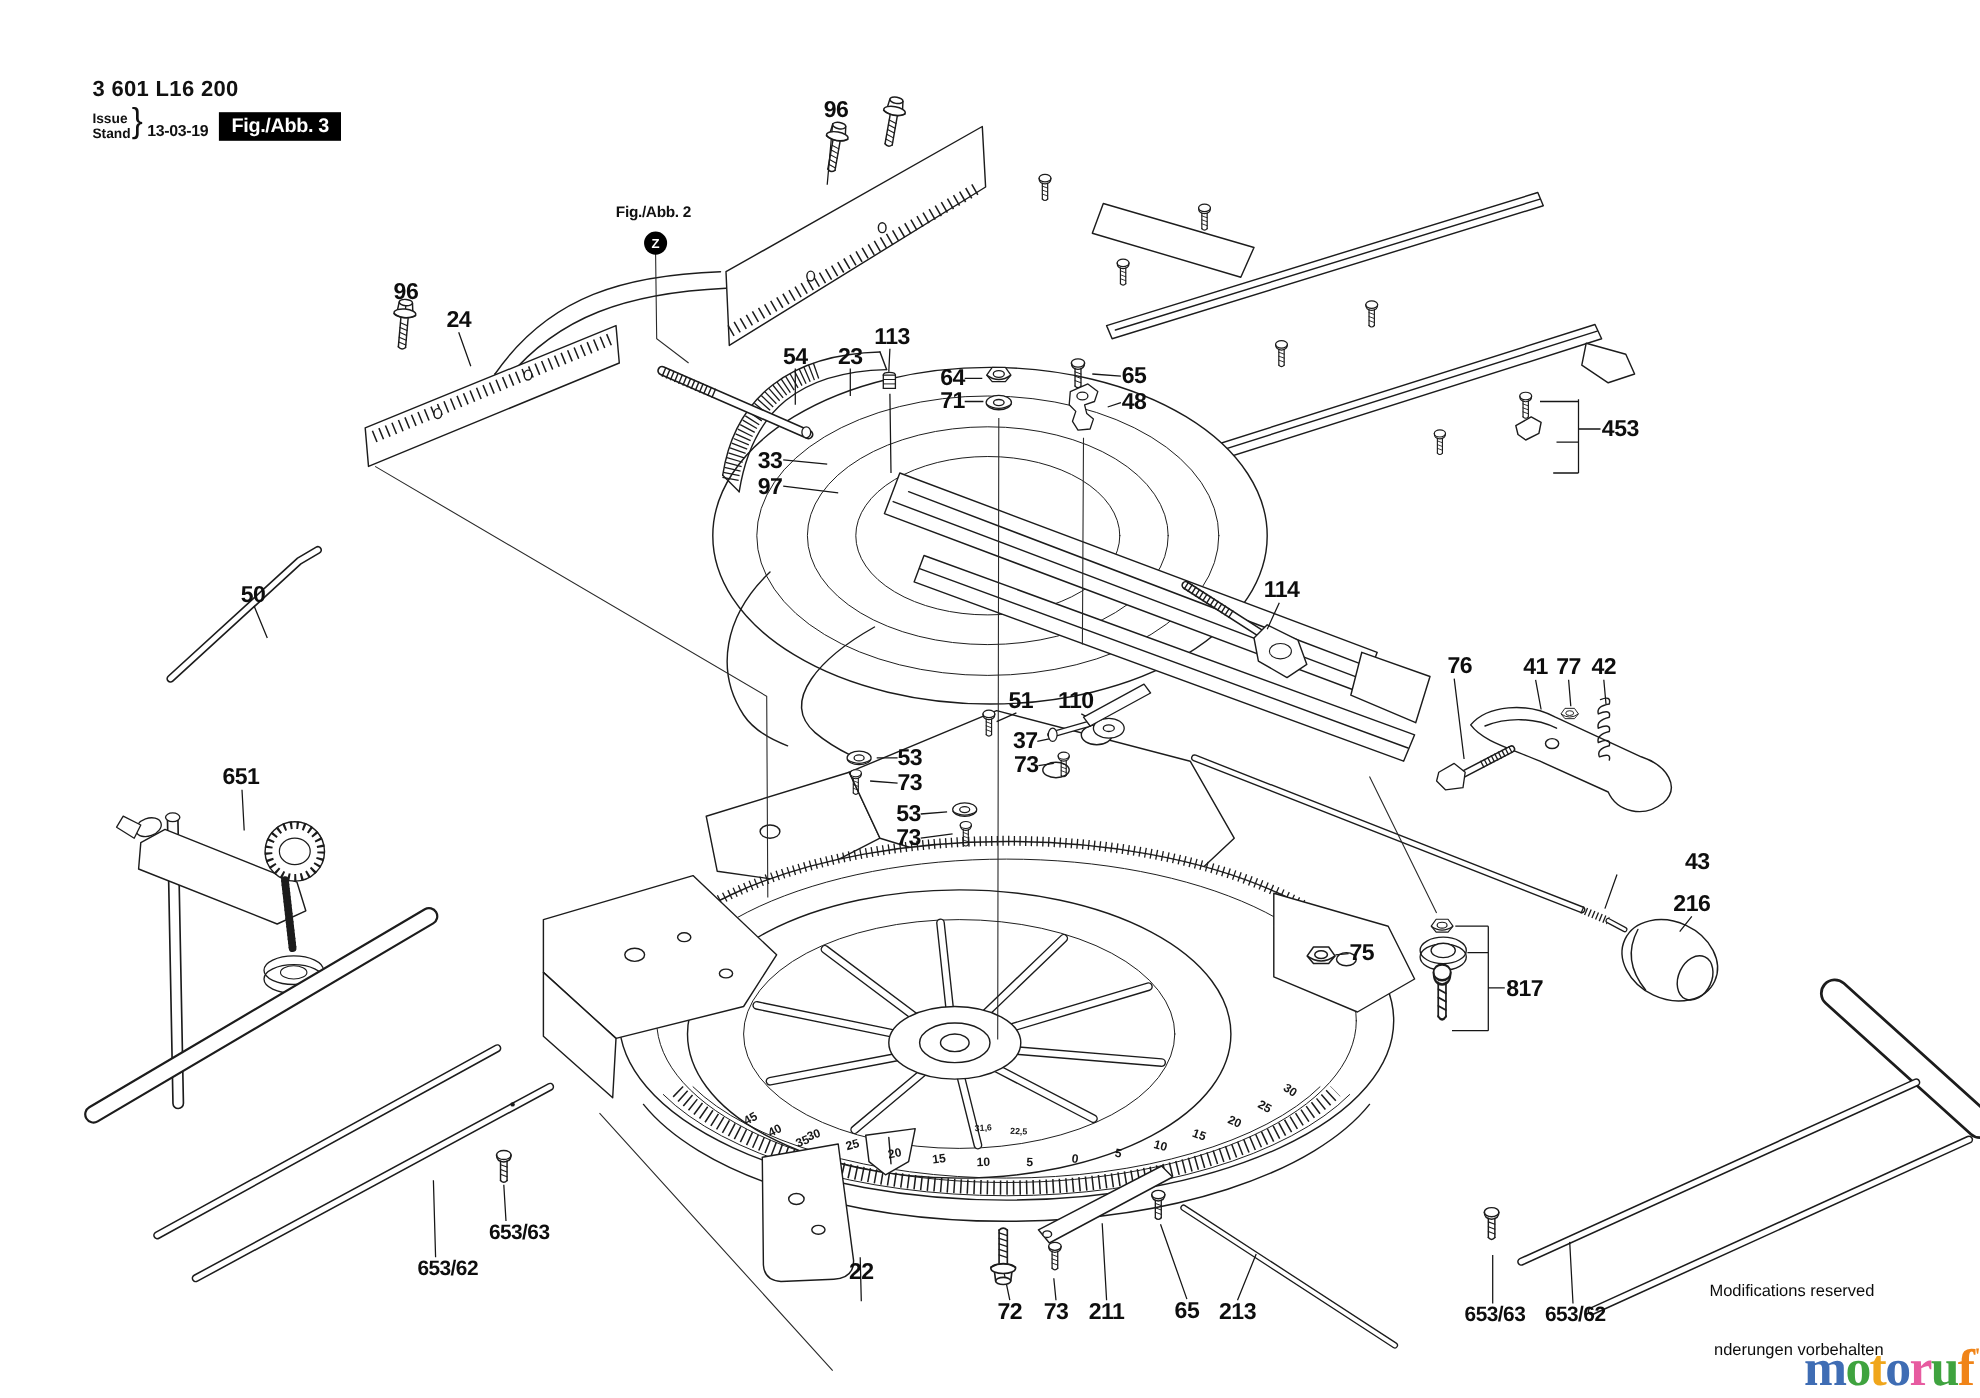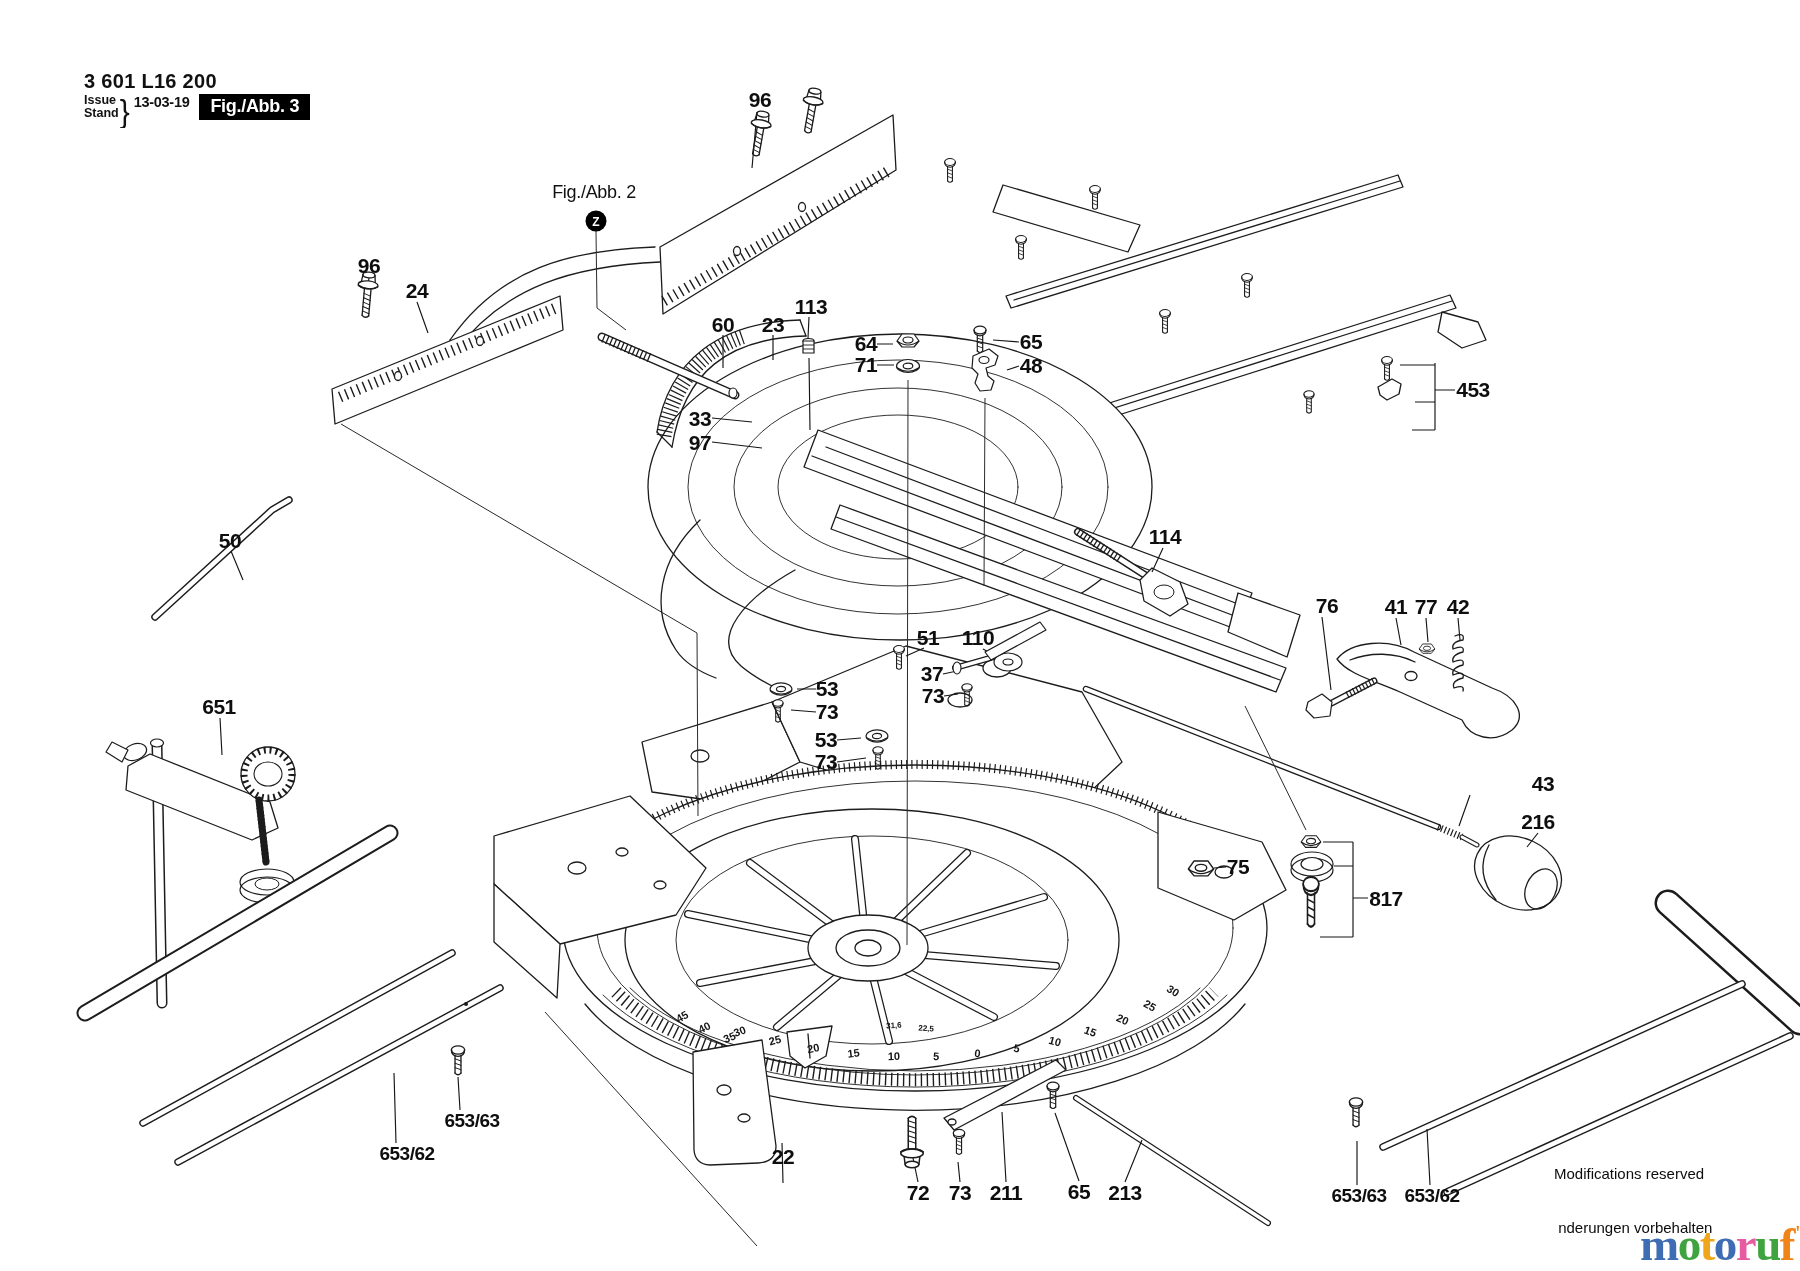--- a/index.html
+++ b/index.html
@@ -10,27 +10,27 @@
   svg .s9{stroke-width:.9}
   svg .f{fill:#fff}
   svg .cl{stroke:#2a2a2a;stroke-width:1;fill:none}
   svg .ld{stroke:#161616;stroke-width:1.15;fill:none}
   svg text.sc{font-family:"Liberation Sans",sans-serif;font-weight:bold;font-size:11px;fill:#161616;text-anchor:middle}
   svg text.sp{font-family:"Liberation Sans",sans-serif;font-weight:bold;font-size:8px;fill:#161616;text-anchor:middle}
   .pl{position:absolute;transform:translate(-50%,-50%);font-weight:700;font-size:21px;
       letter-spacing:-.5px;color:#0e0e0e;white-space:nowrap}
   .pl.sm{font-size:19px}
   .hd-pn{position:absolute;left:84px;top:70px;font-size:20px;font-weight:700;letter-spacing:.3px}
-  .hd-row{position:absolute;left:84px;top:94px;display:flex;align-items:flex-start}
+  .hd-row{position:absolute;left:84px;top:94px;display:flex;align-items:flex-end}
   .is-col{font-size:12.5px;font-weight:700;line-height:13px;text-align:left}
   .brace{font-size:30px;font-weight:400;margin:0 4px 0 1px;transform:scaleY(1.05);display:inline-block}
   .date{font-size:14.5px;font-weight:700;margin-right:10px;letter-spacing:-.3px}
   .figbox{background:#000;color:#fff;font-size:18px;font-weight:700;padding:2px 11px 3px;letter-spacing:-.3px}
   .figref{position:absolute;left:594px;top:192px;transform:translate(-50%,-50%);
-          font-size:18px;font-weight:400;letter-spacing:-.3px;white-space:nowrap}
+          font-size:14px;font-weight:700;letter-spacing:-.3px;white-space:nowrap}
   .zmark{position:absolute;left:596px;top:221px;width:21px;height:21px;transform:translate(-50%,-50%);
          background:#000;color:#fff;border-radius:50%;font-size:12px;font-weight:700;
          display:flex;align-items:center;justify-content:center}
   .mods{position:absolute;left:1554px;top:1129px;font-size:15px;line-height:18px;color:#0c0c0c;white-space:pre}
   .logo{position:absolute;left:1640px;top:1221px;font-family:"Liberation Serif",serif;
         font-weight:700;font-size:47px;letter-spacing:-1.5px;line-height:1;white-space:nowrap}
   .logo .apo{font-size:20px;vertical-align:20px;margin-left:1px}
   .logo .lde{font-size:21px;letter-spacing:0}
 </style>
 </head>
@@ -341,21 +341,21 @@
     <span class="date">13-03-19</span>
     <span class="figbox">Fig./Abb. 3</span>
   </div>
 
   <div class="figref">Fig./Abb. 2</div>
   <div class="zmark">Z</div>
 
   <div class="pl" style="left:760px;top:100px">96</div>
   <div class="pl" style="left:369px;top:266px">96</div>
   <div class="pl" style="left:417px;top:291px">24</div>
-  <div class="pl" style="left:723px;top:325px">60</div>
+  <div class="pl" style="left:723px;top:325px">54</div>
   <div class="pl" style="left:773px;top:325px">23</div>
   <div class="pl" style="left:811px;top:307px">113</div>
   <div class="pl" style="left:866px;top:344px">64</div>
   <div class="pl" style="left:866px;top:365px">71</div>
   <div class="pl" style="left:1031px;top:342px">65</div>
   <div class="pl" style="left:1031px;top:366px">48</div>
   <div class="pl" style="left:1473px;top:390px">453</div>
   <div class="pl" style="left:700px;top:419px">33</div>
   <div class="pl" style="left:700px;top:443px">97</div>
   <div class="pl" style="left:230px;top:541px">50</div>

